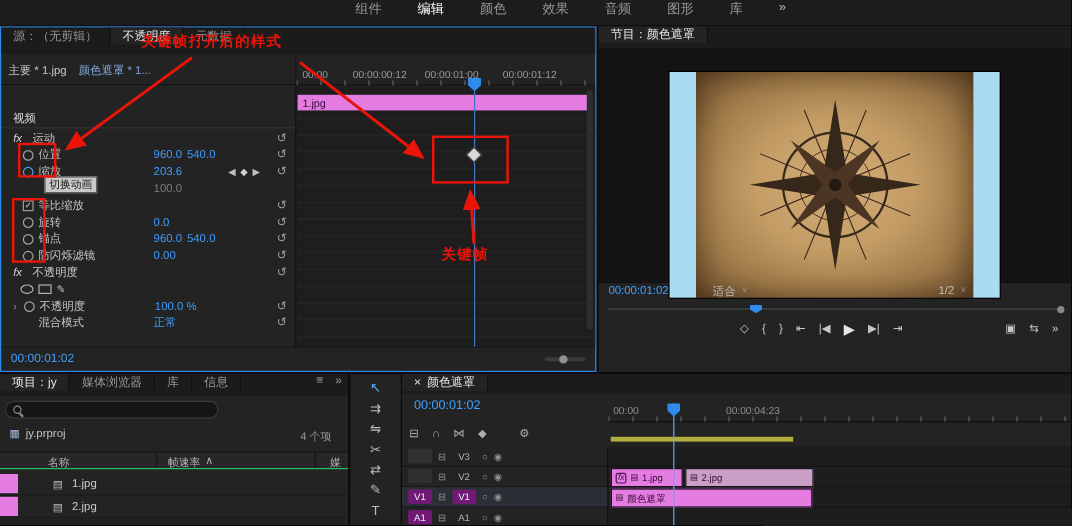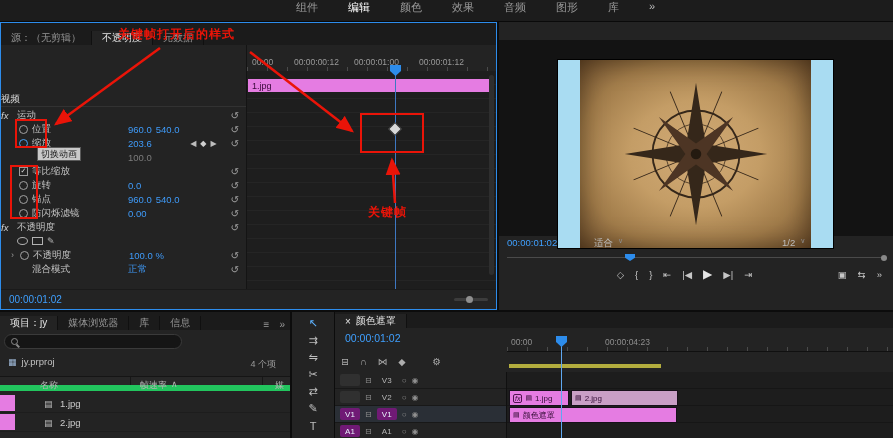--- a/index.html
+++ b/index.html
@@ -4,21 +4,21 @@
 <style>
 *{margin:0;padding:0;box-sizing:border-box}
 html,body{background:#000}
 #app{position:relative;width:893px;height:438px;background:#0c0c0c;font-family:"Liberation Sans","DejaVu Sans",sans-serif;font-size:10px;color:#c0c0c0;overflow:hidden}
 
 .topbar{position:absolute;left:0;top:0;width:893px;height:22px;background:#1c1c1c;display:flex;gap:30px;padding-left:296px;font-size:11px;color:#989898;border-bottom:1px solid #0a0a0a}
 .topbar .ws{white-space:nowrap}
 .topbar .ws.active{color:#fff}
 .topbar .more{color:#bbb}
 
-.ptabs{display:flex;align-items:flex-end;background:#1b1b1b;color:#969696;font-size:10px;height:100%}
+.ptabs{display:flex;align-items:flex-start;background:#1b1b1b;color:#969696;font-size:10px;height:100%}
 .ptabs .tab{display:flex;align-items:center;gap:5px;padding:0 10px;border-right:1px solid #101010;white-space:nowrap}
 .ptabs .tab.active{background:#232323;color:#e4e4e4}
 .ptabs .fill{flex:1}
 .ptabs .pmi{display:flex;align-items:center;padding:0 5px;color:#9a9a9a}
 .panel{position:absolute;background:#232323}
 
 .ec{left:0;top:22px;width:497px;height:288px;border:1px solid #2d8ceb;z-index:4}
 .ec-tabbar{position:absolute;left:0;top:0;right:0;height:22px}
 .ec-sub{position:absolute;left:0;top:22px;right:0;height:26px;border-bottom:1px solid #141414}
 .ec-clipinfo{position:absolute;left:6px;top:8px;display:flex;gap:10px;font-size:9.5px;color:#c6c6c6;white-space:nowrap}
@@ -26,21 +26,21 @@
 .ec-ruler{position:absolute;left:245px;top:22px;right:0;height:26px;border-left:1px solid #141414;font-size:8.5px;color:#9a9a9a}
 .ec-ruler .rl{position:absolute;bottom:4px;white-space:nowrap}
 .ticks{position:absolute;left:0;right:0;bottom:0;height:4px;background:repeating-linear-gradient(to right,#4a4a4a 0 1px,transparent 1px 20px)}
 .ph-head{position:absolute;width:11px;height:11px;background:#2d8ceb;clip-path:polygon(0 0,100% 0,100% 55%,50% 100%,0 55%);z-index:6}
 .ec-ruler .ph-head{left:143px;bottom:-5px}
 .ec-lane{position:absolute;left:245px;top:48px;width:250px;height:218px;background:#1e1e1e;border-left:1px solid #141414;background-image:repeating-linear-gradient(to bottom,transparent 0 13px,#252525 13px 14px)}
 .ec-lane .phl{position:absolute;left:148px;top:0;bottom:0;width:1px;background:#3e78c2}
 .ec-clipbar{position:absolute;left:1px;top:8px;right:5px;height:13px;background:#e57ce2;color:#38083a;font-size:9px;display:flex;align-items:center;padding-left:4px}
 .kf{position:absolute;left:144px;top:54px;width:8px;height:8px;background:#d8d8d8;outline:1px solid #4a4a4a;transform:rotate(45deg)}
 .ec-rows{position:absolute;left:0;top:70px;width:245px;font-size:9.5px}
-.r{display:flex;align-items:center;height:14px;padding-left:0;column-gap:4px;color:#c4c4c4;white-space:nowrap}
+.r{display:flex;align-items:center;height:14px;padding-left:10px;column-gap:4px;color:#c4c4c4;white-space:nowrap}
 .r.sec{color:#d8d8d8;border-bottom:1px solid #323232;margin-bottom:1px}
 .r .lbl{width:92px;overflow:hidden}
 .r .lbl.auto{width:auto}
 .fxb{font-style:italic;color:#d2d2d2;width:12px}
 .sw{width:9px;height:9px;border:1.5px solid #a2a2a2;border-radius:50%;flex:none}
 .sw.on{border-color:#4aa3f5}
 .sw.hid{visibility:hidden}
 .cb{width:9px;height:9px;border:1px solid #9a9a9a;flex:none;display:flex;align-items:center;justify-content:center;font-size:7px;color:#d8d8d8}
 .val{color:#3f9bfa}
 .val.gray{color:#7c7c7c}
@@ -85,21 +85,21 @@
 
 .pj{left:0;top:312px;width:290px;height:126px}
 .pj-tabbar{position:absolute;left:0;top:0;right:0;height:18px}
 .pj-search{position:absolute;left:4px;top:22px;width:178px;height:15px;background:#151515;border:1px solid #3a3a3a;border-radius:8px;display:flex;align-items:center;gap:5px;padding:0 6px}
 .mag{width:7px;height:7px;border:1.5px solid #8a8a8a;border-radius:50%;position:relative;flex:none}
 .mag::after{content:"";position:absolute;right:-3px;bottom:-2px;width:4px;height:1.5px;background:#8a8a8a;transform:rotate(45deg)}
 .pj-search input{flex:1;background:transparent;border:0;outline:0;color:#ccc;font-size:9px;font-family:inherit}
 .pj-file{position:absolute;left:8px;top:44px;display:flex;align-items:center;gap:5px;color:#c2c2c2;font-size:9.5px}
 .pj-file .fic{color:#9fb9d8;font-size:9px}
 .pj-count{position:absolute;right:14px;top:46px;color:#9a9a9a;font-size:9px}
-.pj-cols{position:absolute;left:0;top:64px;right:0;height:15px;background:#272727;border-top:1px solid #151515;border-bottom:6px solid #22c55e;font-size:9px;color:#b5b5b5}
+.pj-cols{position:absolute;left:0;top:64px;right:0;height:15px;background:#272727;border-top:1px solid #151515;border-bottom:1px solid #22c55e;font-size:9px;color:#b5b5b5}
 .pj-cols .c1{position:absolute;left:40px;top:2px}
 .pj-cols .c2{position:absolute;left:140px;top:2px;display:flex;gap:4px}
 .pj-cols .c3{position:absolute;right:6px;top:2px}
 .pj-cols .sep{position:absolute;top:0;bottom:0;width:1px;background:#171717}
 .pj-row{position:absolute;left:0;right:0;height:19px;border-bottom:1px solid #1d1d1d}
 .pj-row .chip{position:absolute;left:0;top:1px;width:15px;height:16px;background:#e57ce2}
 .pj-row .ti{position:absolute;left:44px;top:5px;color:#b9b9b9;font-size:9px}
 .pj-row .nm{position:absolute;left:60px;top:4px;color:#ccc;font-size:9.5px}
 .pj-r1{top:82px}.pj-r2{top:101px}
 
@@ -160,20 +160,26 @@
           <span>源：（无剪辑）</span>
         </div>
       <div class="tab active">
           <span>不透明度</span>
         </div>
       <div class="tab">
           <span>元数据</span>
         </div>
       <div class="fill"></div>
     </div>
+    <div class="ec-sub">
+      <div class="ec-clipinfo">
+        <span>主要 * 1.jpg</span>
+        <span class="seq">颜色遮罩 * 1...</span>
+      </div>
+    </div>
     <div class="ec-ruler">
       <span class="rl" style="left:5px">00:00</span>
       <span class="rl" style="left:47px">00:00:00:12</span>
       <span class="rl" style="left:107px">00:00:01:00</span>
       <span class="rl" style="left:172px">00:00:01:12</span>
       <span class="ticks"></span>
       <span class="ph-head"></span>
     </div>
     <div class="ec-lane">
       <div class="ec-clipbar">
@@ -269,20 +275,26 @@
       <span class="tc">00:00:01:02</span>
       <span class="ec-zoom">
         <span class="bar">
             <i></i>
           </span>
       </span>
     </div>
   </section>
 
   <section class="panel pm">
+    <div class="pm-tabbar ptabs">
+      <div class="tab active">
+          <span>节目：颜色遮罩</span>
+        </div>
+      <div class="fill"></div>
+    </div>
     <div class="pm-view">
       <div class="pm-frame">
         <div class="strip"></div>
         <div class="parch">
           <svg width="150" height="150" viewBox="-100 -100 200 200">
             <g stroke="#35271a" fill="none">
               <circle r="58" stroke-width="2.5"></circle>
               <circle r="40" stroke-width="1"></circle>
               <line x1="0" y1="-90" x2="0" y2="90" transform="rotate(22.5)" stroke-width="1.2"></line>
               <line x1="0" y1="-90" x2="0" y2="90" transform="rotate(67.5)" stroke-width="1.2"></line>

